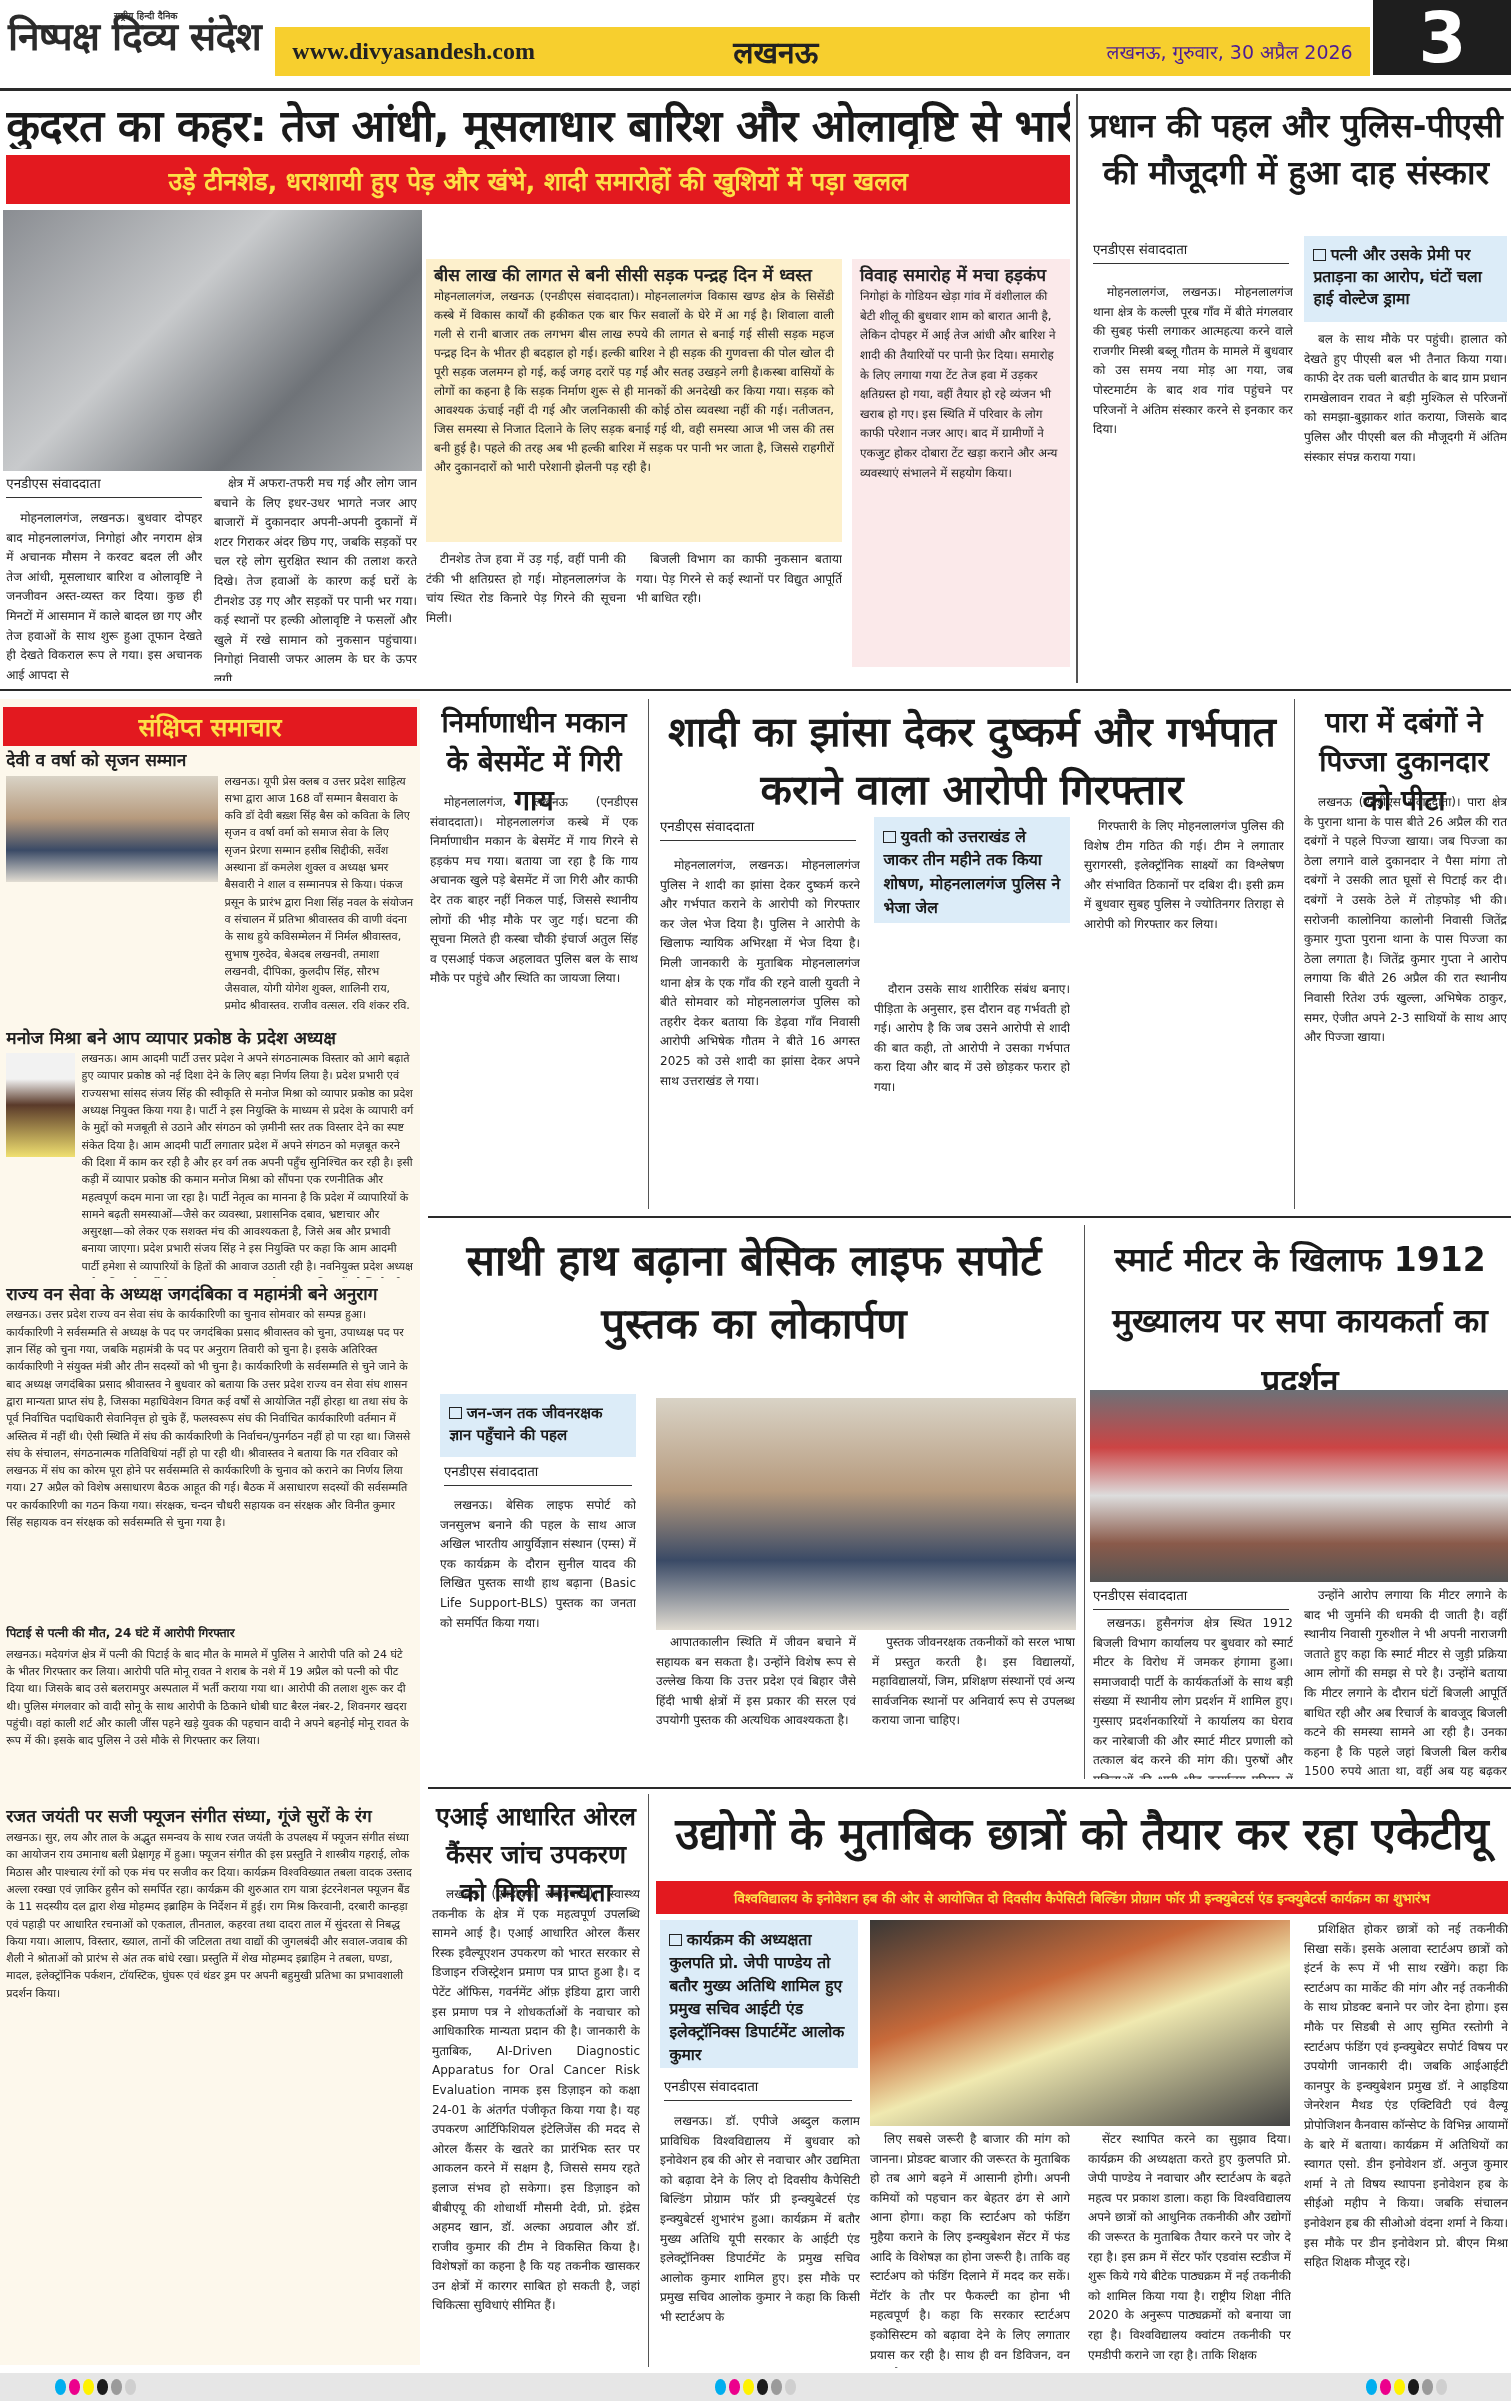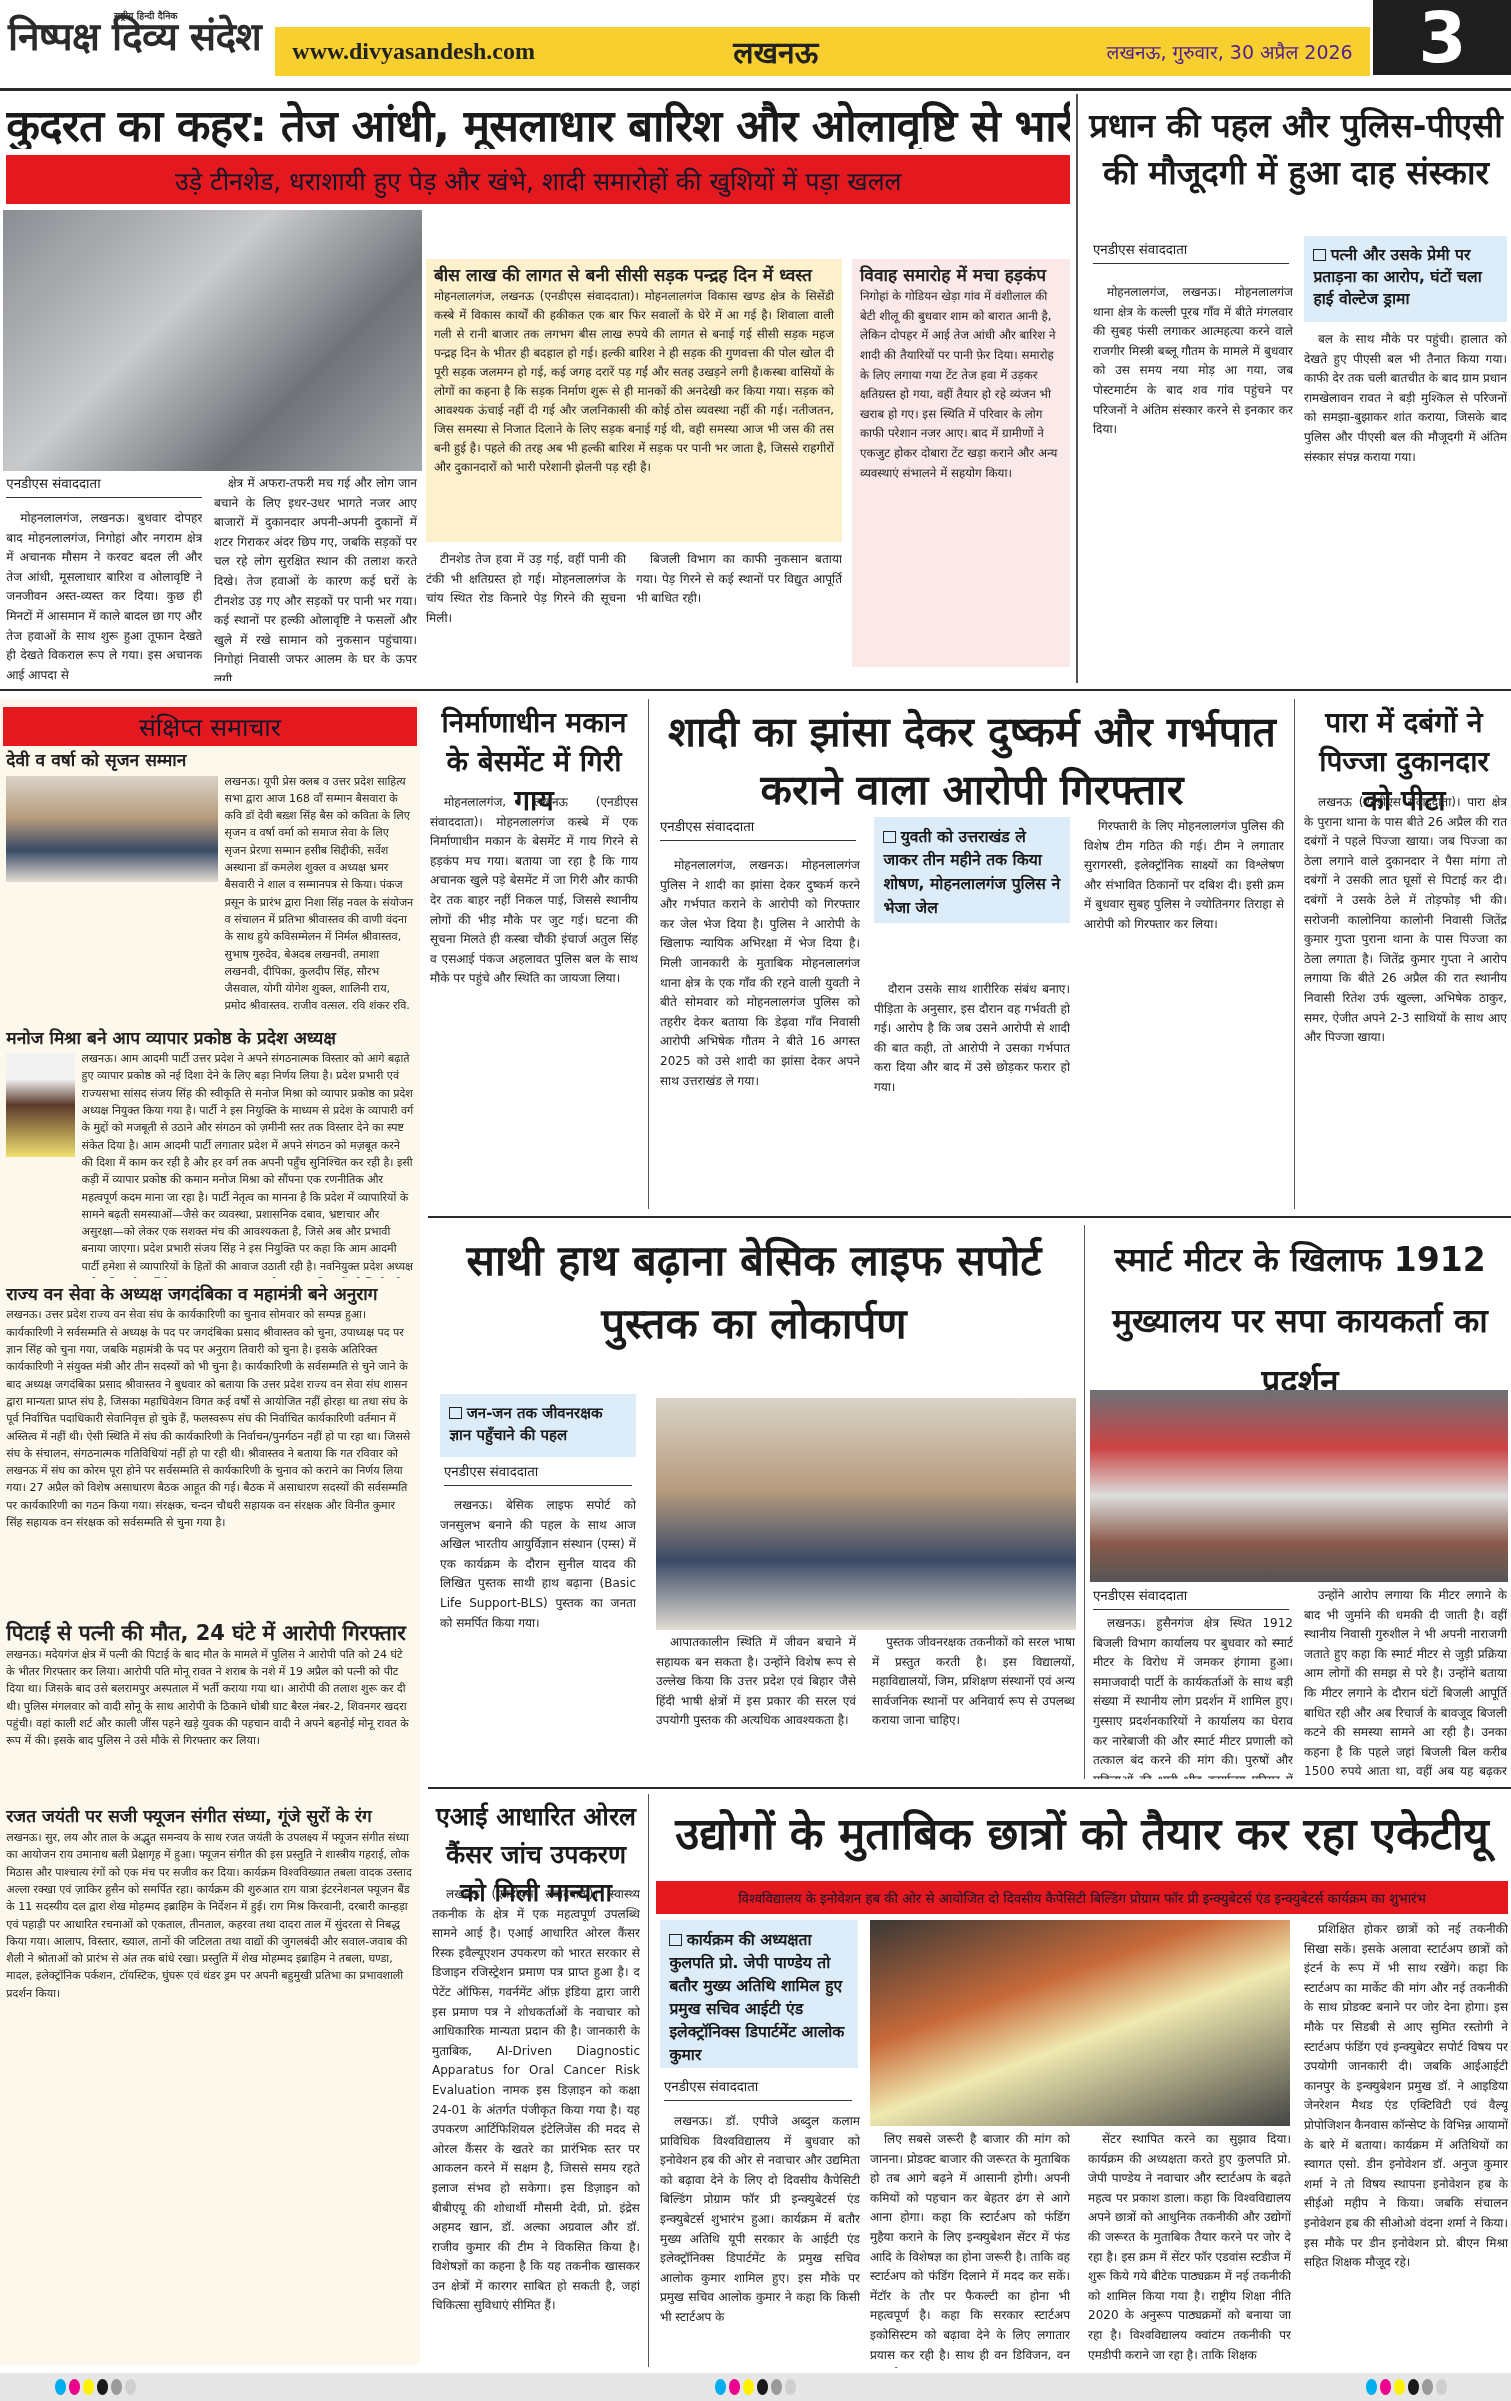--- a/index.html
+++ b/index.html
@@ -8,21 +8,21 @@
 .masthead-logo{left:7.9px;top:6.3px;width:259px;height:61px}
 .logo-main{font-size:39px;font-weight:bold;color:#2b2b2b;letter-spacing:-0.8px;line-height:61px;white-space:nowrap}
 .logo-tag{position:absolute;left:106px;top:3.1px;font-size:9.4px;font-weight:bold;color:#333}
 .yellow-bar{left:275px;top:27px;width:1095px;height:49px;background:#f7cf2e;display:flex;align-items:center;justify-content:space-between;padding:0 17.3px}
 .yb-url{font-family:"Liberation Serif",serif;font-size:24px;font-weight:bold;color:#222}
 .yb-city{font-size:30px;font-weight:bold;color:#222;margin-right:90px}
 .yb-date{font-size:19px;color:#4c1d95}
 .page-no{left:1373px;top:0;width:139px;height:75px;background:#1e1e1e;color:#fff;font-size:69px;font-weight:bold;display:flex;align-items:center;justify-content:center}
 .rule{height:3.1px;background:#2a2a2a}
 .hl-main{font-size:44px;font-weight:bold;color:#1a1a1a;white-space:nowrap;letter-spacing:-0.8px}
-.red-banner{background:#e3191f;color:#0f172a;display:flex;align-items:center;justify-content:center;font-weight:normal;white-space:nowrap}
+.red-banner{background:#e3191f;color:#fde047;display:flex;align-items:center;justify-content:center;font-weight:bold;white-space:nowrap}
 .byline{font-size:13.3px;padding-bottom:4.7px;border-bottom:1.6px solid #333}
 .body{font-size:12px;line-height:19.6px;text-align:justify;color:#222}
 .body p{text-indent:14px}
 .vline{width:1.6px;background:#555}
 .box-yellow{background:#fdf0cc}
 .box-pink{background:#fbe9ea}
 .box-cream{background:#fdf8ec}
 .box-blue{background:#dcecf8}
 .sub-hl{font-size:17.3px;font-weight:bold;color:#222;line-height:23.6px}
 .photo{background:linear-gradient(135deg,#8a8d92,#c8cacc 40%,#6f7378 70%,#a7aaad)}
@@ -112,21 +112,21 @@
     <div style="clear:both;margin-top:18px">
       <div class="sub-hl" style="font-size:17.3px">मनोज मिश्रा बने आप व्यापार प्रकोष्ठ के प्रदेश अध्यक्ष</div>
       <div class="photo-people" style="float:left;width:69px;height:104px;margin:3.1px 6.3px 1.6px 0;background:linear-gradient(180deg,#f2f2f2 0%,#f2f2f2 25%,#5a3a2a 50%,#f0e070 100%)"></div>
       <div class="body" style="font-size:11px;line-height:17.3px;text-align:left;height:228px;overflow:hidden">लखनऊ। आम आदमी पार्टी उत्तर प्रदेश ने अपने संगठनात्मक विस्तार को आगे बढ़ाते हुए व्यापार प्रकोष्ठ को नई दिशा देने के लिए बड़ा निर्णय लिया है। प्रदेश प्रभारी एवं राज्यसभा सांसद संजय सिंह की स्वीकृति से मनोज मिश्रा को व्यापार प्रकोष्ठ का प्रदेश अध्यक्ष नियुक्त किया गया है। पार्टी ने इस नियुक्ति के माध्यम से प्रदेश के व्यापारी वर्ग के मुद्दों को मजबूती से उठाने और संगठन को ज़मीनी स्तर तक विस्तार देने का स्पष्ट संकेत दिया है। आम आदमी पार्टी लगातार प्रदेश में अपने संगठन को मज़बूत करने की दिशा में काम कर रही है और हर वर्ग तक अपनी पहुँच सुनिश्चित कर रही है। इसी कड़ी में व्यापार प्रकोष्ठ की कमान मनोज मिश्रा को सौंपना एक रणनीतिक और महत्वपूर्ण कदम माना जा रहा है। पार्टी नेतृत्व का मानना है कि प्रदेश में व्यापारियों के सामने बढ़ती समस्याओं—जैसे कर व्यवस्था, प्रशासनिक दबाव, भ्रष्टाचार और असुरक्षा—को लेकर एक सशक्त मंच की आवश्यकता है, जिसे अब और प्रभावी बनाया जाएगा। प्रदेश प्रभारी संजय सिंह ने इस नियुक्ति पर कहा कि आम आदमी पार्टी हमेशा से व्यापारियों के हितों की आवाज उठाती रही है। नवनियुक्त प्रदेश अध्यक्ष मनोज मिश्रा ने पार्टी नेतृत्व का आभार व्यक्त करते हुए कहा कि उन्हें जो जिम्मेदारी सौंपी गई है, वह उसे पूरी निष्ठा और समर्पण के साथ निभाएंगे।</div>
     </div>
     <div style="clear:both;margin-top:4.7px">
       <div class="sub-hl" style="font-size:17.3px">राज्य वन सेवा के अध्यक्ष जगदंबिका व महामंत्री बने अनुराग</div>
       <div class="body" style="font-size:11px;line-height:17.3px;text-align:left;height:311px;overflow:hidden">लखनऊ। उत्तर प्रदेश राज्य वन सेवा संघ के कार्यकारिणी का चुनाव सोमवार को सम्पन्न हुआ। कार्यकारिणी ने सर्वसम्मति से अध्यक्ष के पद पर जगदंबिका प्रसाद श्रीवास्तव को चुना, उपाध्यक्ष पद पर ज्ञान सिंह को चुना गया, जबकि महामंत्री के पद पर अनुराग तिवारी को चुना है। इसके अतिरिक्त कार्यकारिणी ने संयुक्त मंत्री और तीन सदस्यों को भी चुना है। कार्यकारिणी के सर्वसम्मति से चुने जाने के बाद अध्यक्ष जगदंबिका प्रसाद श्रीवास्तव ने बुधवार को बताया कि उत्तर प्रदेश राज्य वन सेवा संघ शासन द्वारा मान्यता प्राप्त संघ है, जिसका महाधिवेशन विगत कई वर्षों से आयोजित नहीं होरहा था तथा संघ के पूर्व निर्वाचित पदाधिकारी सेवानिवृत्त हो चुके हैं, फलस्वरूप संघ की निर्वाचित कार्यकारिणी वर्तमान में अस्तित्व में नहीं थी। ऐसी स्थिति में संघ की कार्यकारिणी के निर्वाचन/पुनर्गठन नहीं हो पा रहा था। जिससे संघ के संचालन, संगठनात्मक गतिविधियां नहीं हो पा रही थी। श्रीवास्तव ने बताया कि गत रविवार को लखनऊ में संघ का कोरम पूरा होने पर सर्वसम्मति से कार्यकारिणी के चुनाव को कराने का निर्णय लिया गया। 27 अप्रैल को विशेष असाधारण बैठक आहूत की गई। बैठक में असाधारण सदस्यों की सर्वसम्मति पर कार्यकारिणी का गठन किया गया। संरक्षक, चन्दन चौधरी सहायक वन संरक्षक और विनीत कुमार सिंह सहायक वन संरक्षक को सर्वसम्मति से चुना गया है।</div>
     </div>
     <div style="margin-top:4.7px">
-      <div class="sub-hl" style="font-size:21px">पिटाई से पत्नी की मौत, 24 घंटे में आरोपी गिरफ्तार</div>
+      <div class="sub-hl" style="font-size:12px">पिटाई से पत्नी की मौत, 24 घंटे में आरोपी गिरफ्तार</div>
       <div class="body" style="font-size:11px;line-height:17.3px;text-align:left;height:155px;overflow:hidden">लखनऊ। मदेयगंज क्षेत्र में पत्नी की पिटाई के बाद मौत के मामले में पुलिस ने आरोपी पति को 24 घंटे के भीतर गिरफ्तार कर लिया। आरोपी पति मोनू रावत ने शराब के नशे में 19 अप्रैल को पत्नी को पीट दिया था। जिसके बाद उसे बलरामपुर अस्पताल में भर्ती कराया गया था। आरोपी की तलाश शुरू कर दी थी। पुलिस मंगलवार को वादी सोनू के साथ आरोपी के ठिकाने धोबी घाट बैरल नंबर-2, शिवनगर खदरा पहुंची। वहां काली शर्ट और काली जींस पहने खड़े युवक की पहचान वादी ने अपने बहनोई मोनू रावत के रूप में की। इसके बाद पुलिस ने उसे मौके से गिरफ्तार कर लिया।</div>
     </div>
     <div style="margin-top:4.7px">
       <div class="sub-hl" style="font-size:17.3px">रजत जयंती पर सजी फ्यूजन संगीत संध्या, गूंजे सुरों के रंग</div>
       <div class="body" style="font-size:11px;line-height:17.3px;text-align:left;height:242px;overflow:hidden">लखनऊ। सुर, लय और ताल के अद्भुत समन्वय के साथ रजत जयंती के उपलक्ष्य में फ्यूजन संगीत संध्या का आयोजन राय उमानाथ बली प्रेक्षागृह में हुआ। फ्यूजन संगीत की इस प्रस्तुति ने शास्त्रीय गहराई, लोक मिठास और पाश्चात्य रंगों को एक मंच पर सजीव कर दिया। कार्यक्रम विश्वविख्यात तबला वादक उस्ताद अल्ला रक्खा एवं ज़ाकिर हुसैन को समर्पित रहा। कार्यक्रम की शुरुआत राग यात्रा इंटरनेशनल फ्यूजन बैंड के 11 सदस्यीय दल द्वारा शेख मोहम्मद इब्राहिम के निर्देशन में हुई। राग मिश्र किरवानी, दरबारी कान्हड़ा एवं पहाड़ी पर आधारित रचनाओं को एकताल, तीनताल, कहरवा तथा दादरा ताल में सुंदरता से निबद्ध किया गया। आलाप, विस्तार, ख्याल, तानों की जटिलता तथा वाद्यों की जुगलबंदी और सवाल-जवाब की शैली ने श्रोताओं को प्रारंभ से अंत तक बांधे रखा। प्रस्तुति में शेख मोहम्मद इब्राहिम ने तबला, घण्डा, मादल, इलेक्ट्रॉनिक पर्कशन, टॉयस्टिक, घुंघरू एवं थंडर ड्रम पर अपनी बहुमुखी प्रतिभा का प्रभावशाली प्रदर्शन किया।</div>
     </div>
   </div>
 </div>
 
 <div class="abs headline-md" style="left:428px;top:703px;width:212px;font-size:28px;line-height:39px">निर्माणाधीन मकान के बेसमेंट में गिरी गाय</div>

